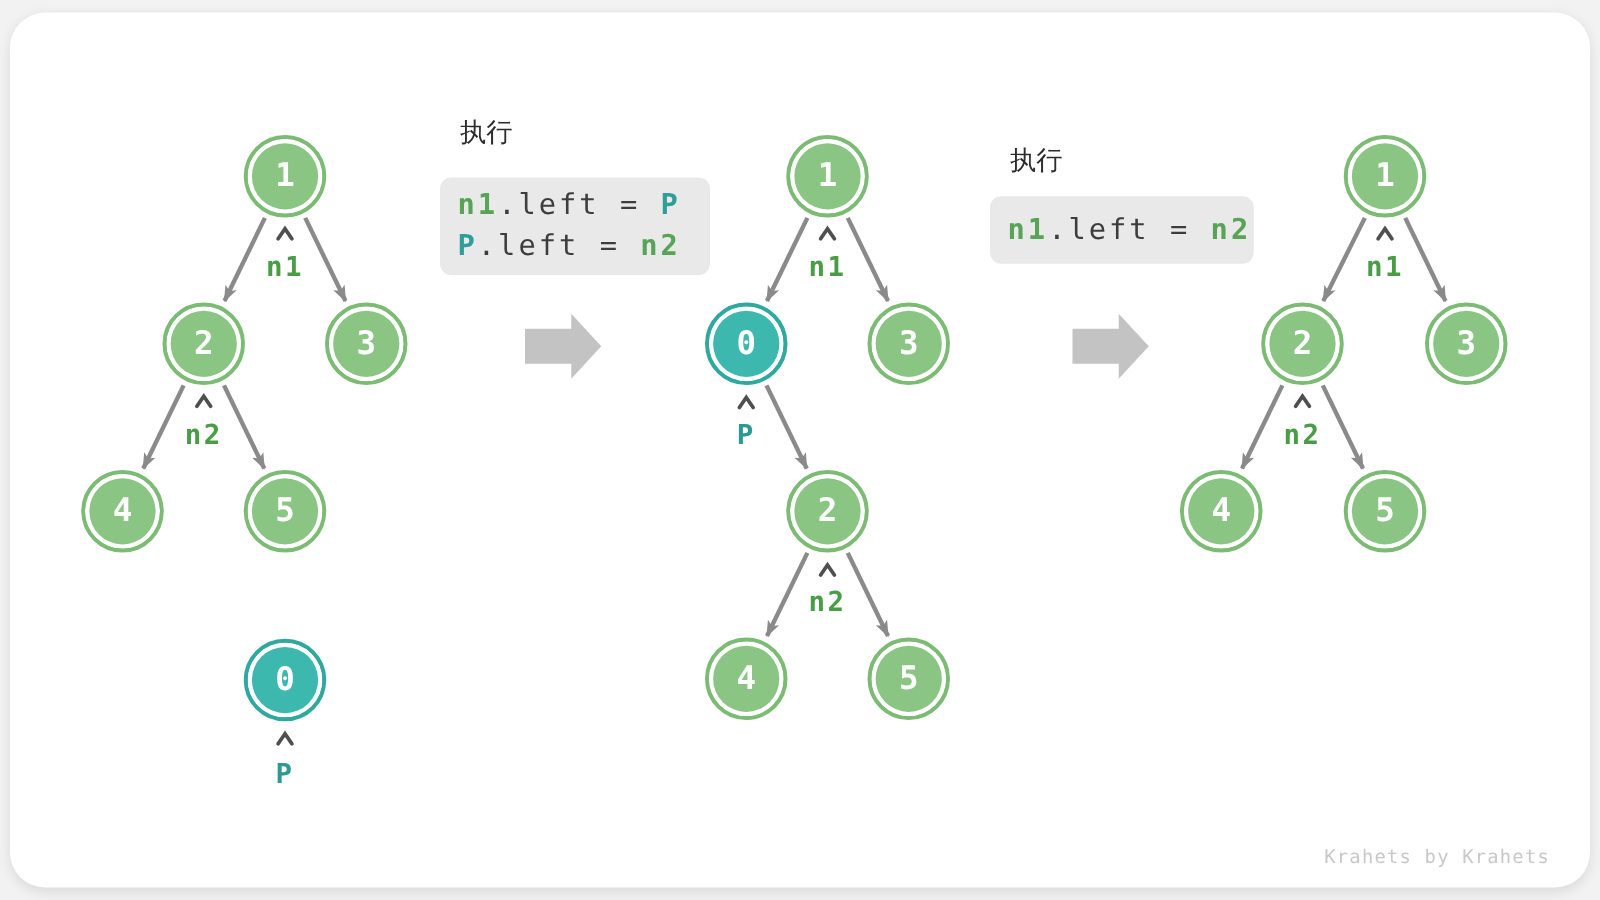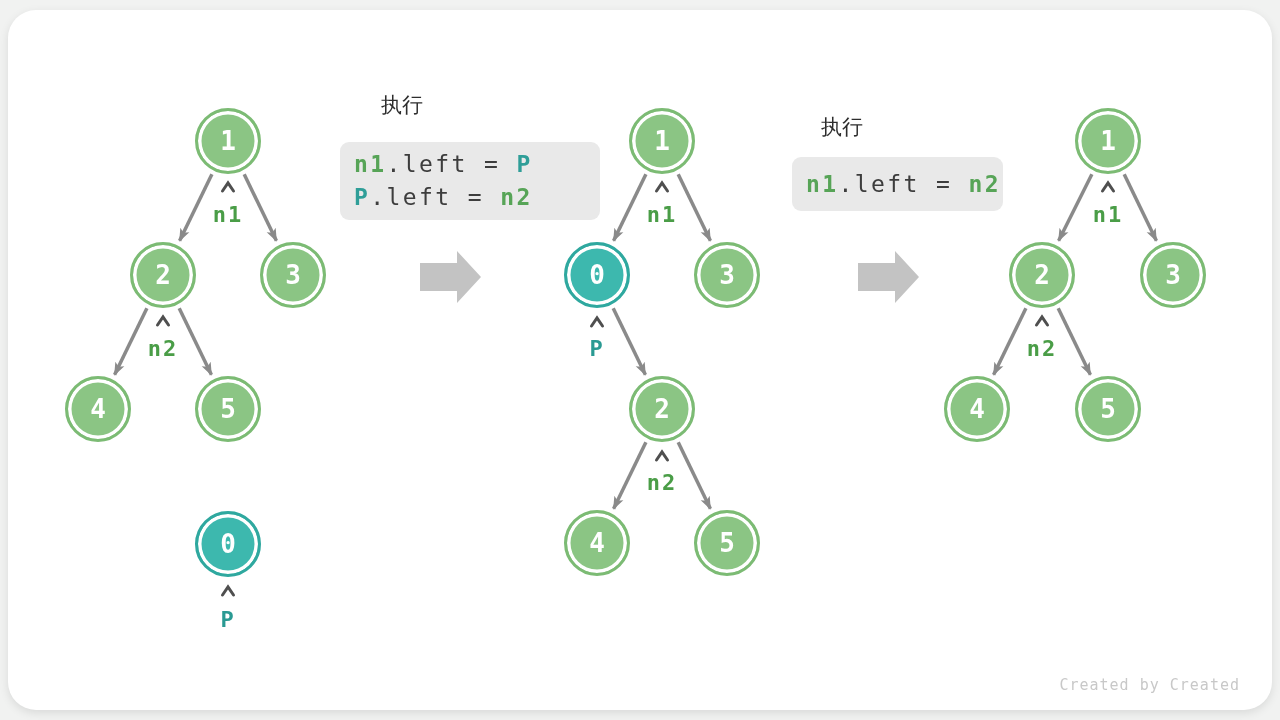--- a/index.html
+++ b/index.html
@@ -25,22 +25,21 @@
   .node.teal {background:#3db8ae;border:3px solid #2fa89f;box-shadow:inset 0 0 0 3.5px #ffffff;}
   .ptr{
     position:absolute;transform:translateX(-50%);
     font-size:22px;font-weight:bold;letter-spacing:2px;line-height:22px;
     font-family:"DejaVu Sans Mono","Liberation Mono",monospace;
   }
   .ptr.pgreen{color:#4a9d47;}
   .ptr.pteal{color:#2a9a93;}
   .exec-label{
     position:absolute;font-size:21px;line-height:22px;color:#2d2d2d;
-    font-family:Liberation Mono, monospace;
-    margin-left:13px;
+    font-family:Liberation Sans, sans-serif;
   }
   .codebox{
     position:absolute;box-sizing:border-box;background:#e9e9e9;border-radius:9px;
     font-size:23px;letter-spacing:2.4px;color:#3d3d3d;
     font-family:"DejaVu Sans Mono","Liberation Mono",monospace;
   }
   .cl{height:33px;line-height:33px;white-space:pre;}
   .tk-green{color:#57a457;font-weight:bold;}
   .tk-teal{color:#2f9e98;font-weight:bold;}
   .tk-plain{color:#3d3d3d;}
@@ -103,21 +102,21 @@
 <div class="node green" style="left:260px;top:242px">3</div>
 <div class="node green" style="left:65px;top:376px">4</div>
 <div class="node green" style="left:195px;top:376px">5</div>
 <div class="ptr pgreen" style="left:228px;top:204px">n1</div>
 <div class="ptr pgreen" style="left:163px;top:338px">n2</div>
 
 <div class="node teal" style="left:195px;top:511px">0</div>
 <div class="ptr pteal" style="left:228px;top:609px">P</div>
 
 <div class="exec-label" style="left:368px;top:96px">执行</div>
-<div class="codebox" style="left:340px;top:142px;width:260px;padding:6px 0 6px 14px">
+<div class="codebox" style="left:352px;top:142px;width:216px;padding:6px 0 6px 14px">
   <div class="cl"><span class="tk-green">n1</span><span class="tk-plain">.left = </span><span class="tk-teal">P</span></div>
   <div class="cl"><span class="tk-teal">P</span><span class="tk-plain">.left = </span><span class="tk-green">n2</span></div>
 </div>
 
 <div class="node green" style="left:629px;top:108px">1</div>
 <div class="node teal" style="left:564px;top:242px">0</div>
 <div class="node green" style="left:694px;top:242px">3</div>
 <div class="node green" style="left:629px;top:376px">2</div>
 <div class="node green" style="left:564px;top:510px">4</div>
 <div class="node green" style="left:694px;top:510px">5</div>
@@ -131,13 +130,13 @@
 </div>
 
 <div class="node green" style="left:1075px;top:108px">1</div>
 <div class="node green" style="left:1009px;top:242px">2</div>
 <div class="node green" style="left:1140px;top:242px">3</div>
 <div class="node green" style="left:944px;top:376px">4</div>
 <div class="node green" style="left:1075px;top:376px">5</div>
 <div class="ptr pgreen" style="left:1108px;top:204px">n1</div>
 <div class="ptr pgreen" style="left:1042px;top:338px">n2</div>
 
-<div class="watermark" style="right:40px;top:676px">Created by Created</div>
+<div class="watermark" style="right:40px;top:676px">Krahets by Krahets</div>
 
 </body></html>

